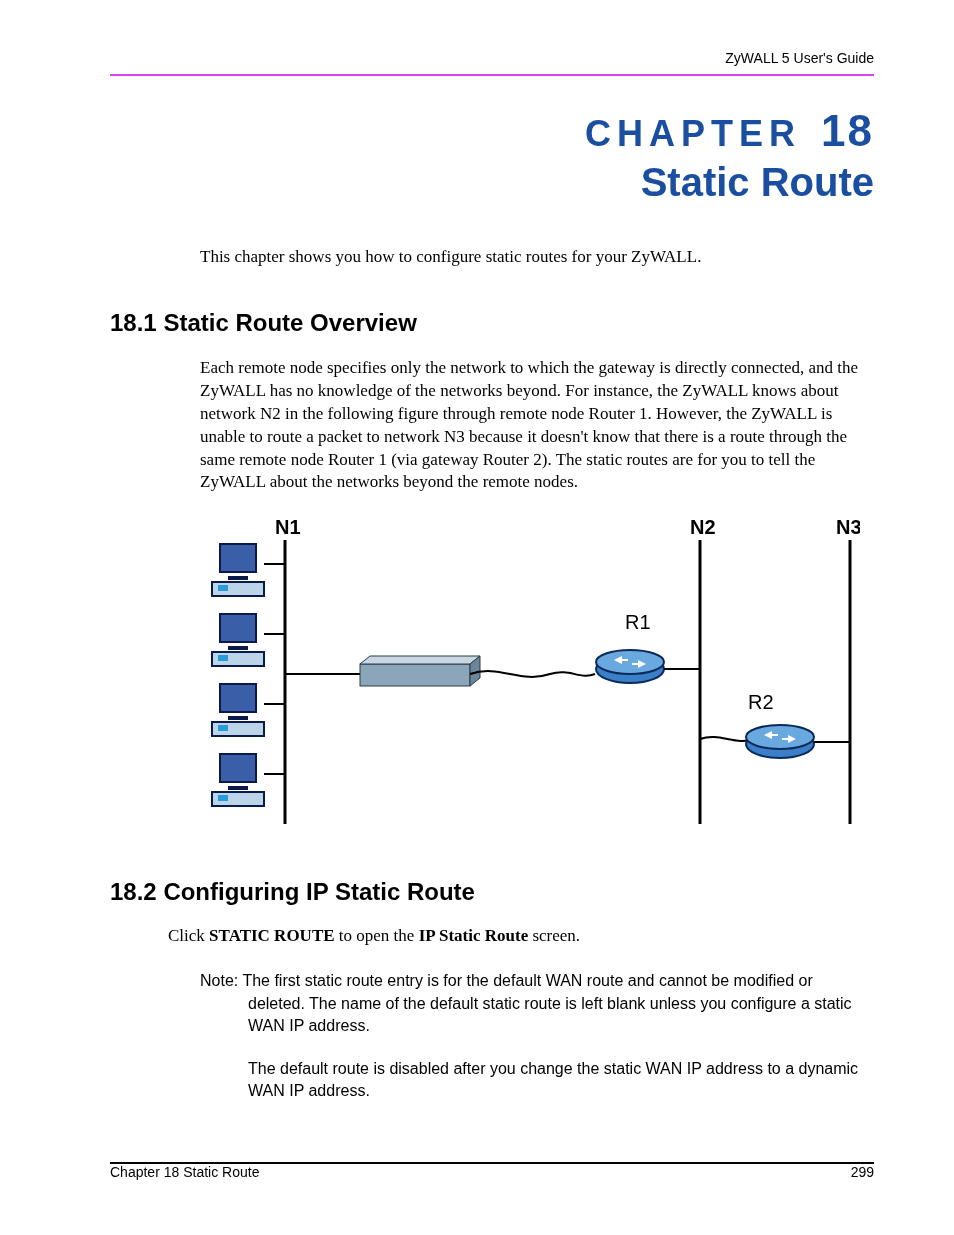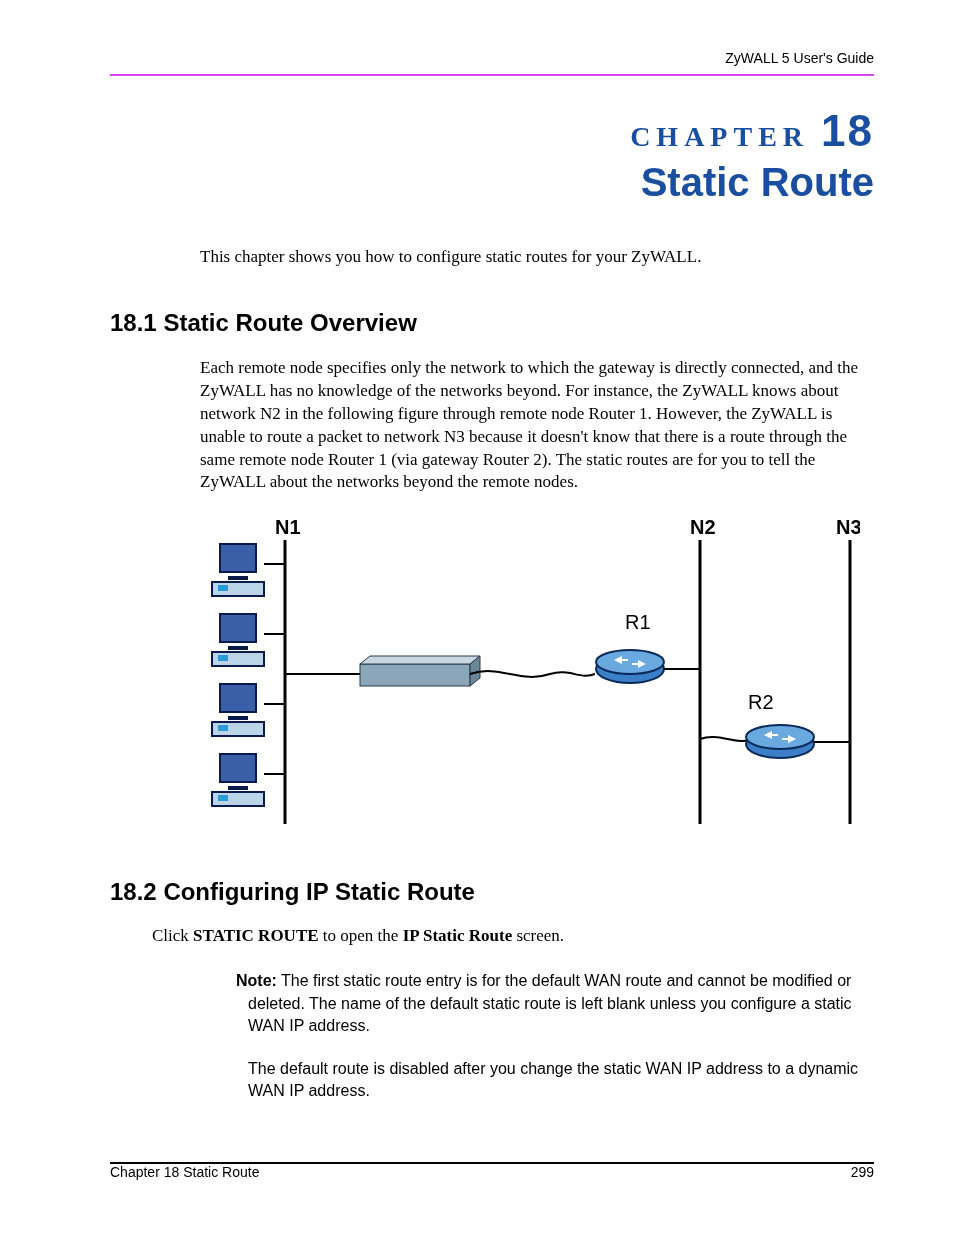--- a/index.html
+++ b/index.html
@@ -20,33 +20,33 @@
     font-size: 14px;
     padding-bottom: 8px;
     border-bottom: 2px solid #d946ef;
     margin-bottom: 30px;
   }
   .chapter-block {
     text-align: right;
     margin-bottom: 40px;
   }
   .chapter-label {
-    font-family: Liberation Serif, serif;
+    font-family: Liberation Sans, sans-serif;
     color: #1a4ea0;
     font-weight: bold;
-    font-size: 28px;
+    font-size: 36px;
     letter-spacing: 6px;
   }
   .chapter-number {
     font-family: Arial, Helvetica, sans-serif;
     color: #1a4ea0;
     font-weight: bold;
     font-size: 44px;
     letter-spacing: 2px;
-    margin-left: 8px;
+    margin-left: 16px;
   }
   .chapter-title {
     font-family: Arial, Helvetica, sans-serif;
     color: #1a4ea0;
     font-weight: bold;
     font-size: 40px;
     margin-top: 4px;
   }
   .intro {
     margin-left: 90px;
@@ -73,33 +73,32 @@
     margin-bottom: 4px;
   }
   .figure-caption .fig-label {
     font-weight: bold;
   }
   .figure {
     margin-left: 90px;
     margin-bottom: 40px;
   }
   .click-line {
-    margin-left: 42px;
+    margin-left: 58px;
     font-size: 17px;
     margin-bottom: 24px;
   }
   .note-block {
     margin-left: 90px;
     font-family: Arial, Helvetica, sans-serif;
     font-size: 16px;
     line-height: 1.4;
   }
   .note-label {
-    font-weight: bold;
-    margin-left: 36px;
+    font-weight: normal;
   }
   .note-text-1 {
     display: block;
     margin-left: 48px;
     text-indent: -48px;
     margin-bottom: 20px;
   }
   .note-text-2 {
     display: block;
     margin-left: 48px;

